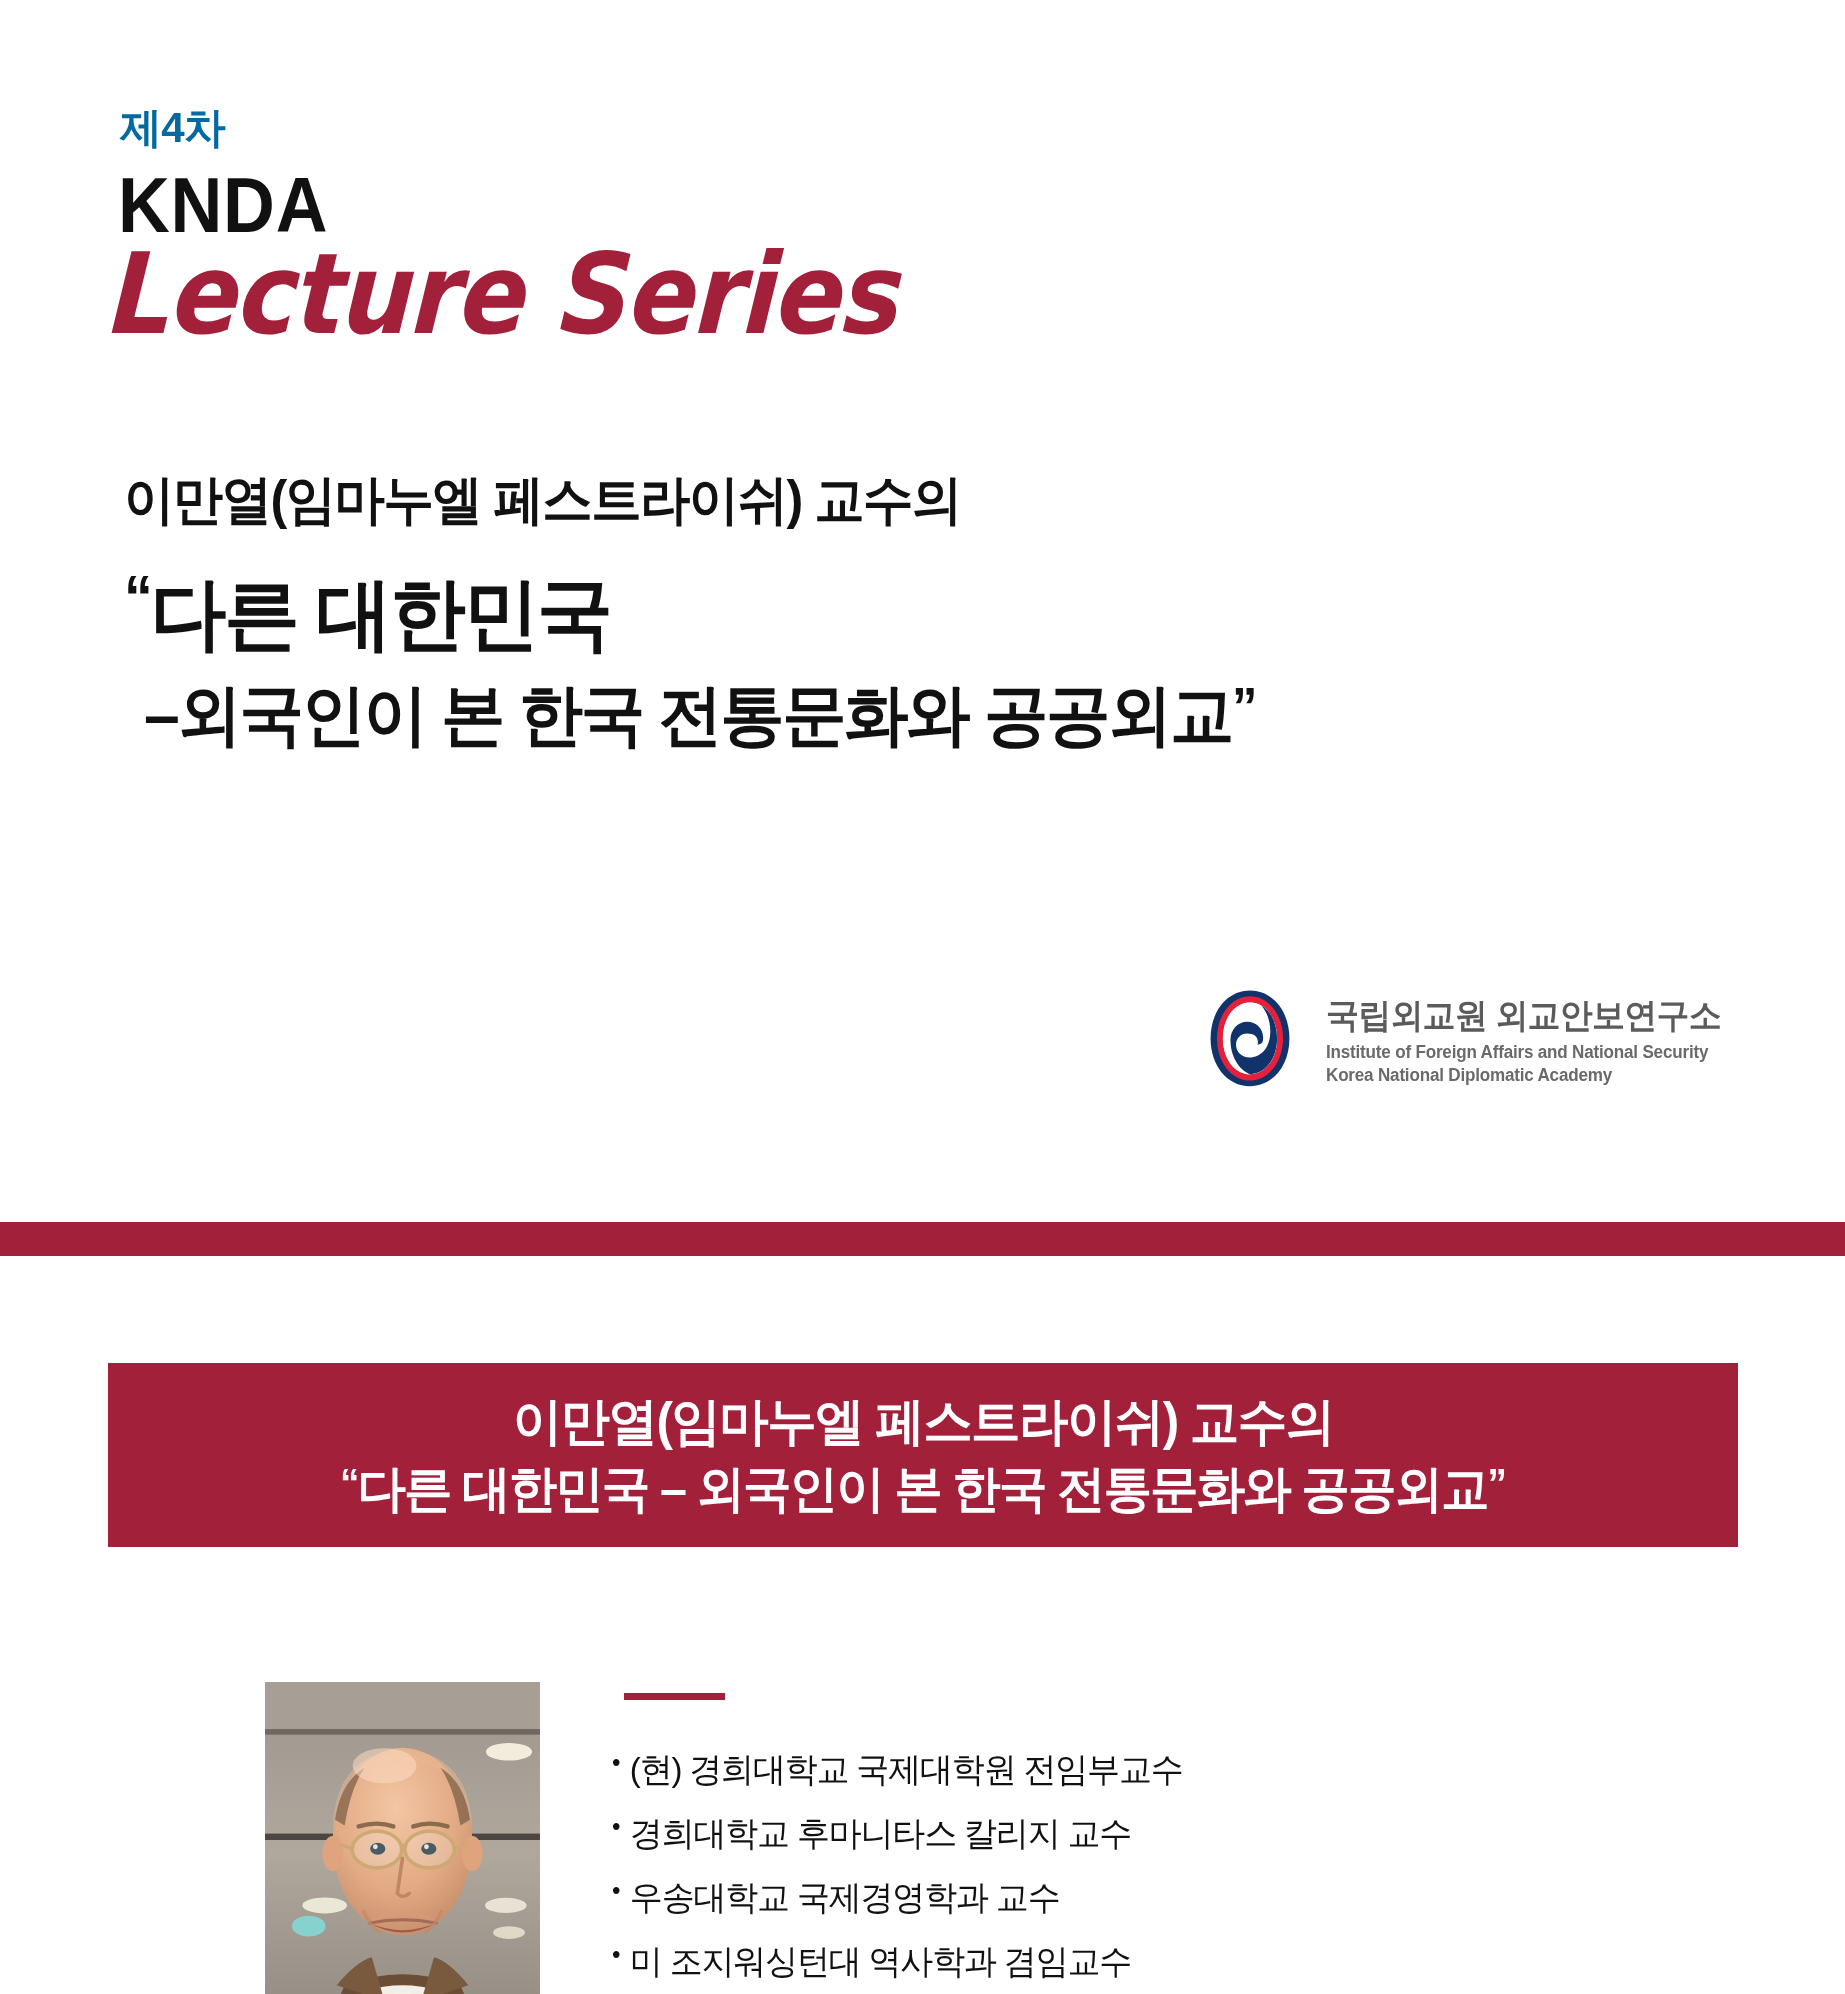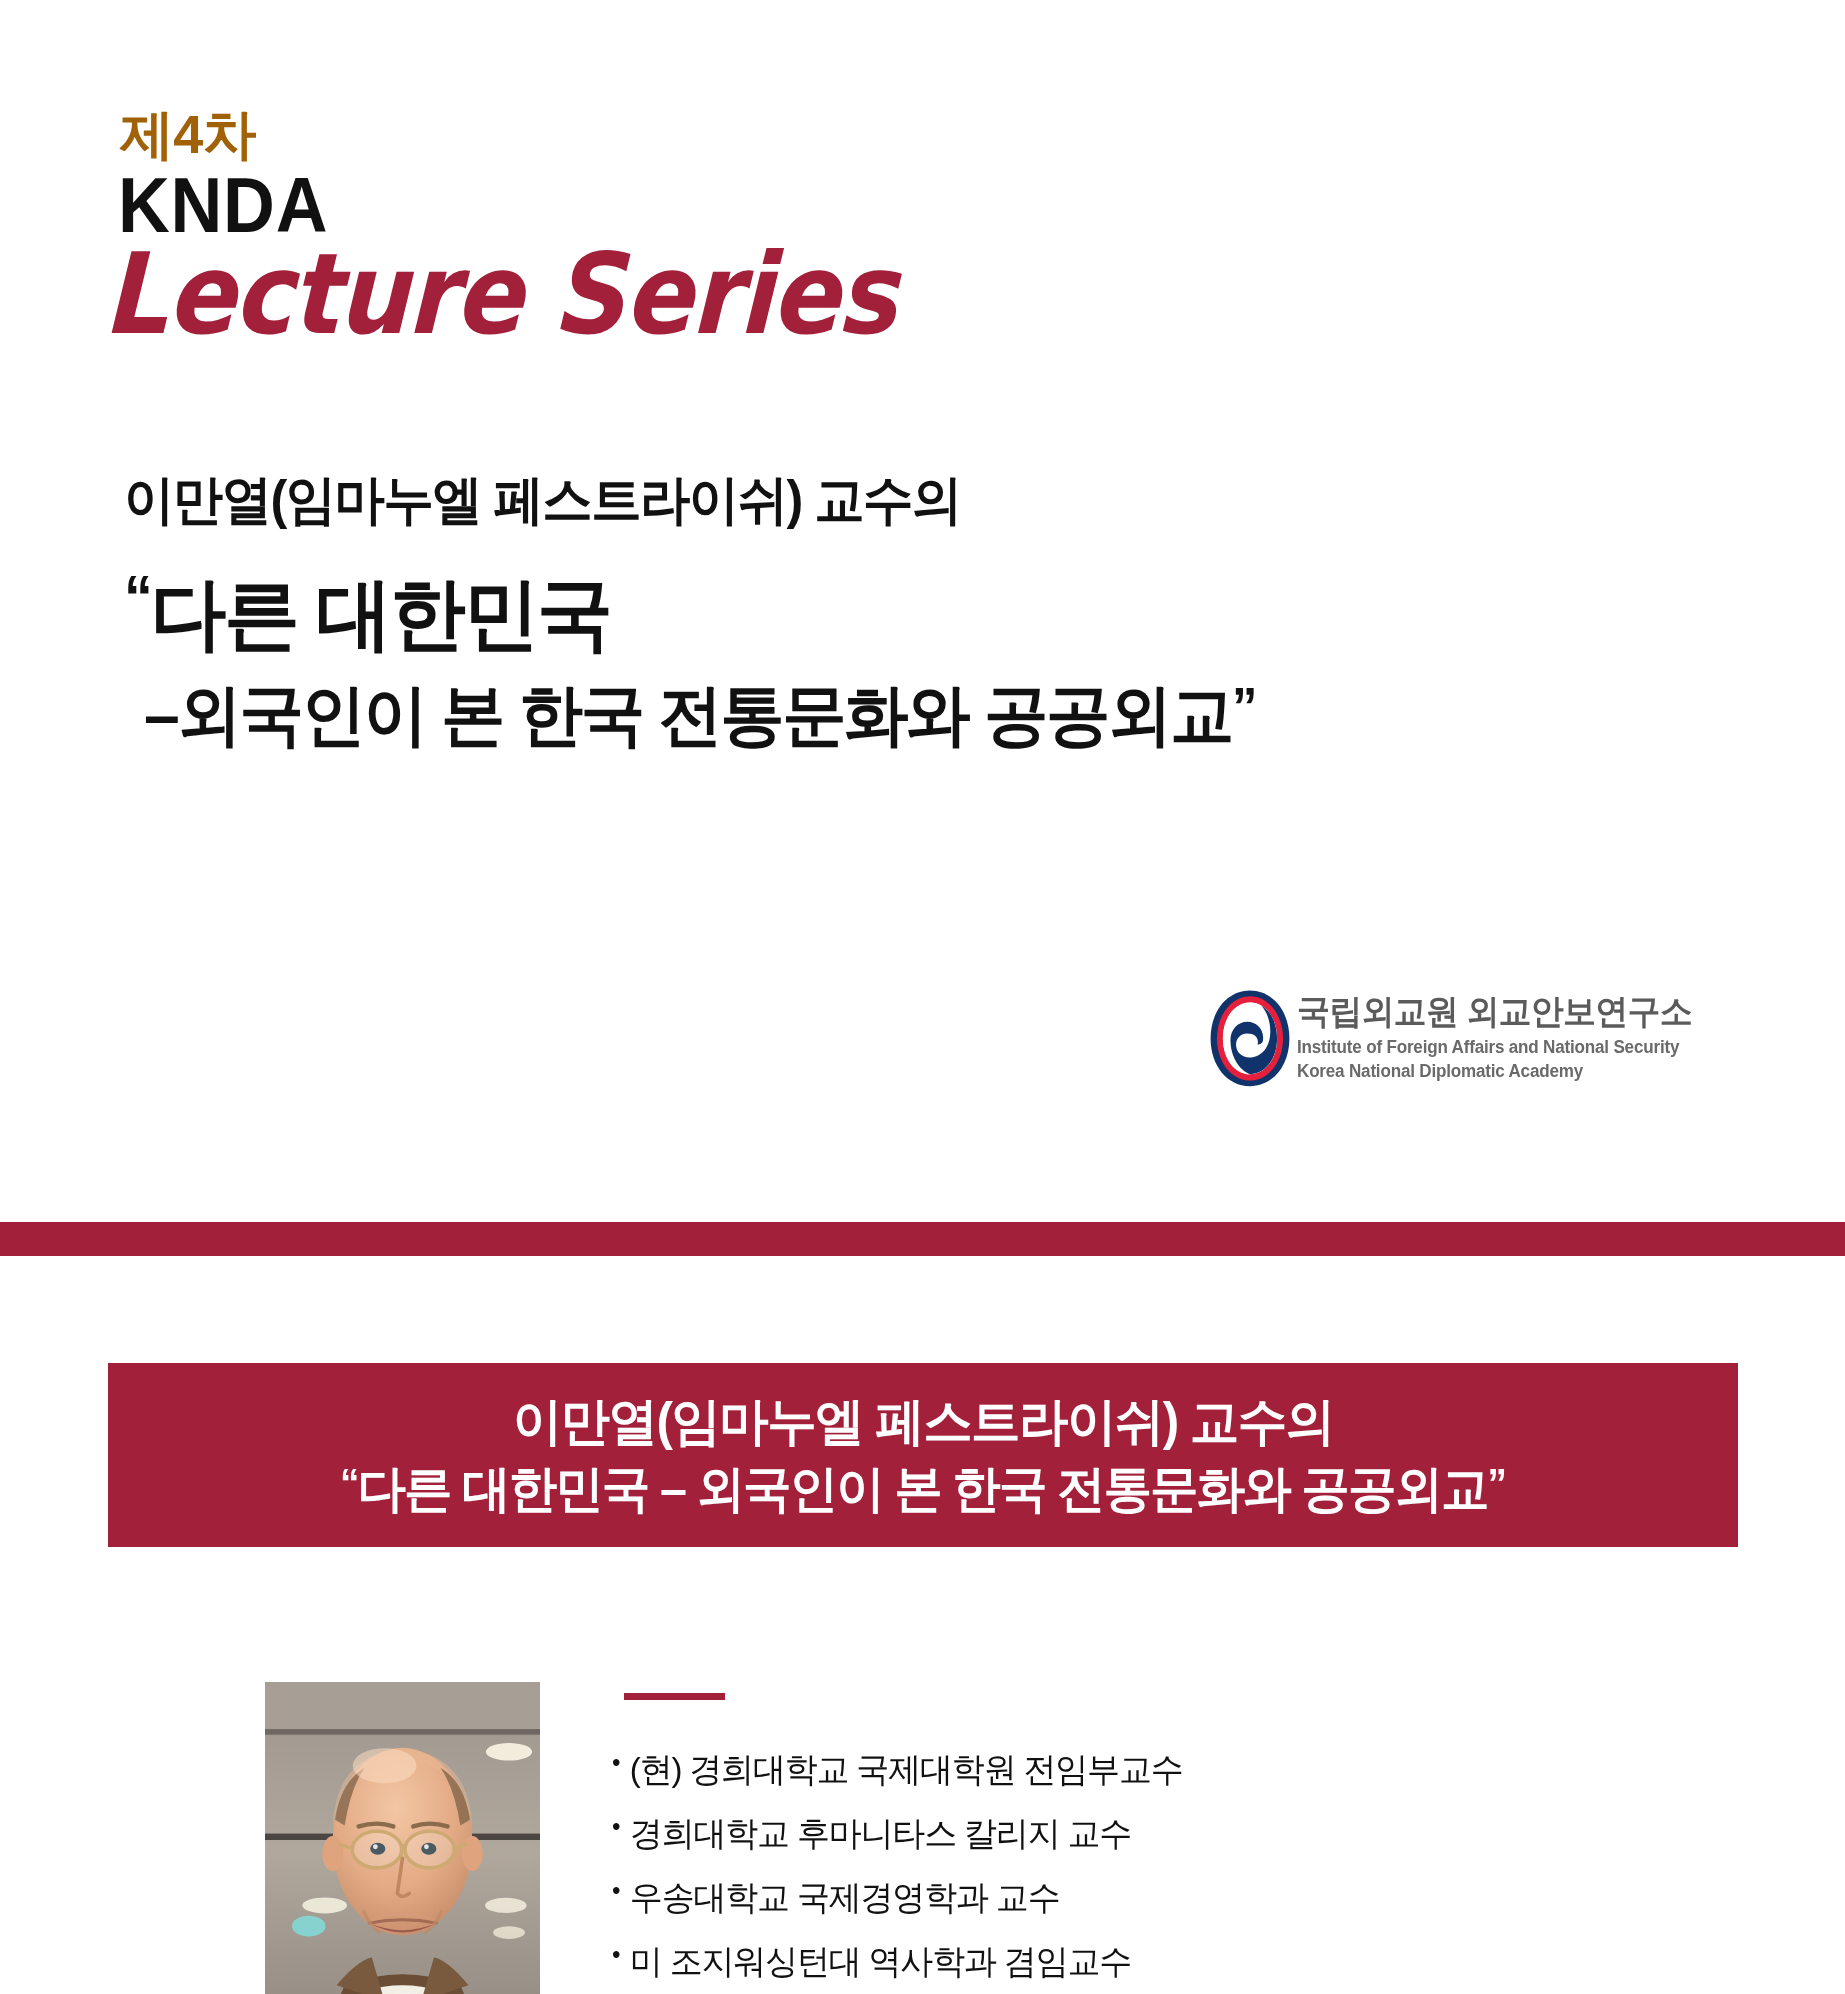--- a/index.html
+++ b/index.html
@@ -11,21 +11,21 @@
     position:relative;
     width:1845px;
     height:3159px;
     background:#ffffff;
     overflow:hidden;
   }
 
   
   .hdr-kicker{
     position:absolute; left:120px; top:107px;
-    font-size:54px; font-weight:700; letter-spacing:-0.8px; color:#a16207;
+    font-size:42px; font-weight:700; letter-spacing:-0.8px; color:#0369a1;
     line-height:1;
   }
   .hdr-knda{
     position:absolute; left:118px; top:166px;
     font-size:78px; font-weight:700; letter-spacing:0.8px; color:#111;
     line-height:1; font-stretch:condensed;
     transform:scaleX(.92); transform-origin:left top;
   }
   .hdr-lecture{
     position:absolute; left:116px; top:239px;
@@ -55,21 +55,21 @@
     position:absolute; left:144px; top:678px;
     font-size:67px; font-weight:900; letter-spacing:-2.4px; color:#111;
     line-height:1.1; white-space:nowrap;
     transform:scaleX(.96); transform-origin:left top;
   }
   .t-sub .q{font-size:53px; vertical-align:top;}
 
   
   .logo{
     position:absolute; left:1205px; top:989px;
-    display:flex; align-items:center; gap:2px;
+    display:flex; align-items:flex-end; gap:31px;
   }
   .logo-mark{width:90px;height:99px;flex:0 0 auto;}
   .logo-txt{display:flex;flex-direction:column;justify-content:center;}
   .logo-ko{
     font-size:34px; font-weight:700; color:#5b5b5b; letter-spacing:-0.8px;
     line-height:1.05; white-space:nowrap;
     transform:scaleX(.97); transform-origin:left center;
   }
   .logo-en1, .logo-en2{
     font-size:17.6px; font-weight:700; color:#6a6a6a; letter-spacing:-0.2px;

